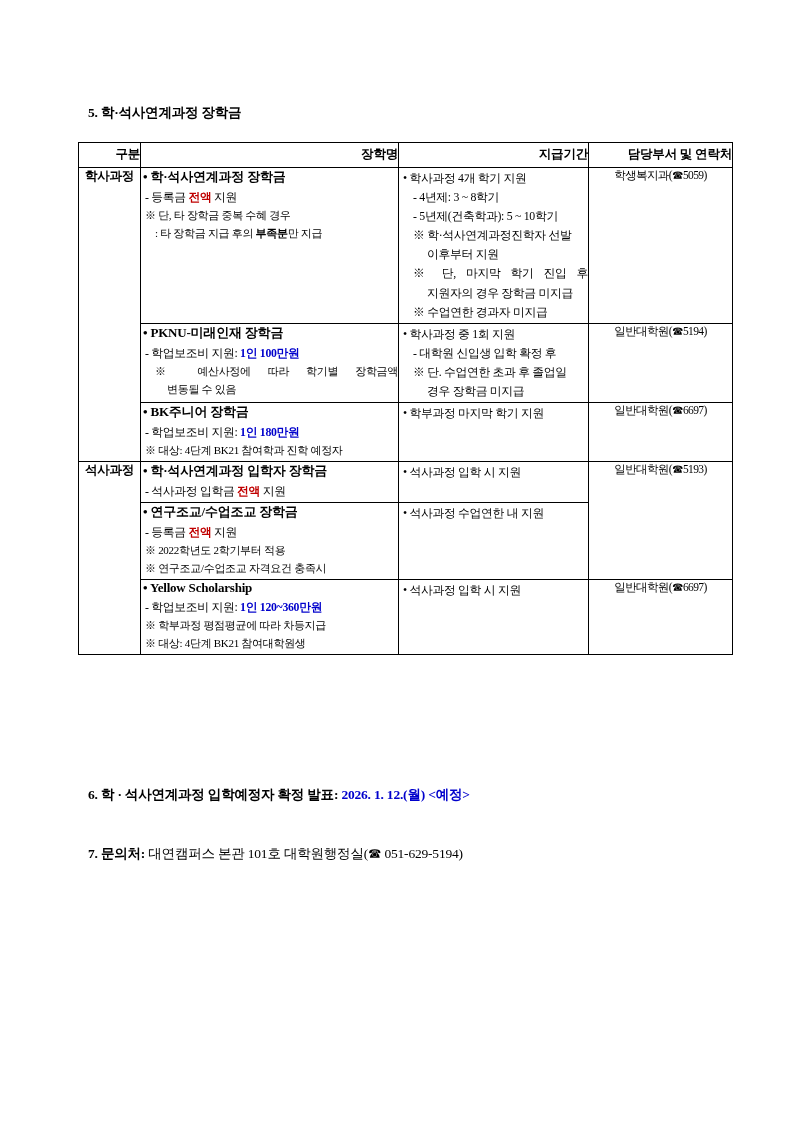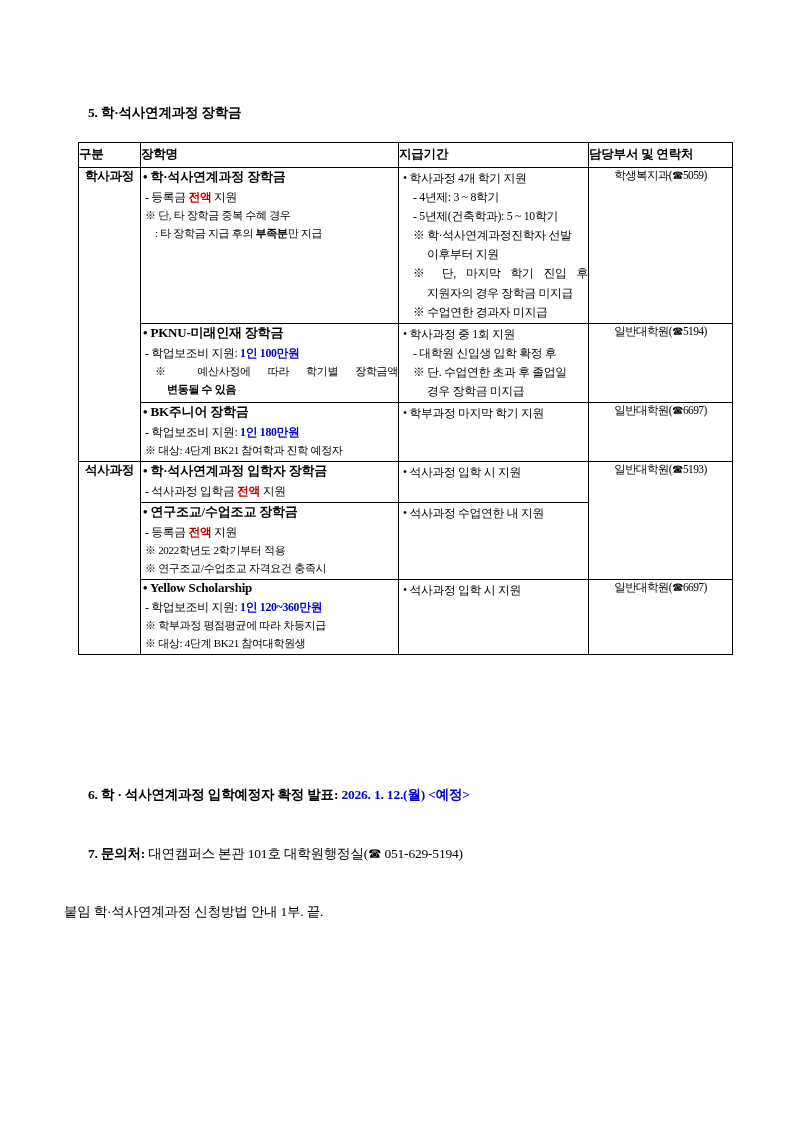--- a/index.html
+++ b/index.html
@@ -37,21 +37,21 @@
     width: 654px;
     border-collapse: collapse;
     table-layout: fixed;
   }
   table.scholar td, table.scholar th {
     border: 1px solid #000000;
     vertical-align: top;
     padding: 0;
   }
   table.scholar thead th {
-    text-align: left;
+    text-align: right;
     font-weight: bold;
     font-size: 12.5px;
     padding: 3px 0 4px 0;
     vertical-align: middle;
     letter-spacing: -0.2px;
   }
   .col-div  { width: 62px; }
   .col-name { width: 258px; }
   .col-per  { width: 190px; }
   .col-dept { width: 144px; }
@@ -84,21 +84,21 @@
   }
   .sch-title .bul { font-weight: bold; }
   .line {
     font-size: 11.8px;
     letter-spacing: -0.3px;
     margin: 2px 0 2px 0;
     line-height: 1.45;
   }
   .ind1 { padding-left: 14px; text-indent: -10px; }
   .ind2 { padding-left: 26px; text-indent: -12px; }
-  .ind-cont { padding-left: 26px; font-weight: bold; }
+  .ind-cont { padding-left: 26px; }
   .sm { font-size: 11px; }
   .bold { font-weight: bold; font-family: Liberation Serif, serif; }
   .red { color: #c00000; font-weight: bold; }
   .blue { color: #0000cc; font-weight: bold; }
   .percell .line { letter-spacing: -0.3px; }
   .percell .p1 { padding-left: 14px; text-indent: -10px; }
   .percell .p2 { padding-left: 26px; text-indent: -12px; }
   .percell .p3 { padding-left: 28px; text-indent: -14px; }
   .percell .pc { padding-left: 28px; }
   .justify { text-align: justify; text-align-last: justify; }
@@ -229,17 +229,14 @@
     <span>학 · 석사연계과정 입학예정자 확정 발표:</span>
     <span class="val">2026. 1. 12.(월) &lt;예정&gt;</span>
   </div>
 
   <div class="para" id="p7">
     <span class="lbl">7.</span>
     <span class="lbl">문의처:</span>
     <span class="rest">대연캠퍼스 본관 101호 대학원행정실(☎ 051-629-5194)</span>
   </div>
 
-  <div class="para" id="p8">
-    <span>붙임  학·석사연계과정 신청방법 안내 1부.   끝.</span>
-  </div>
 
 </div>
 
 </body></html>

